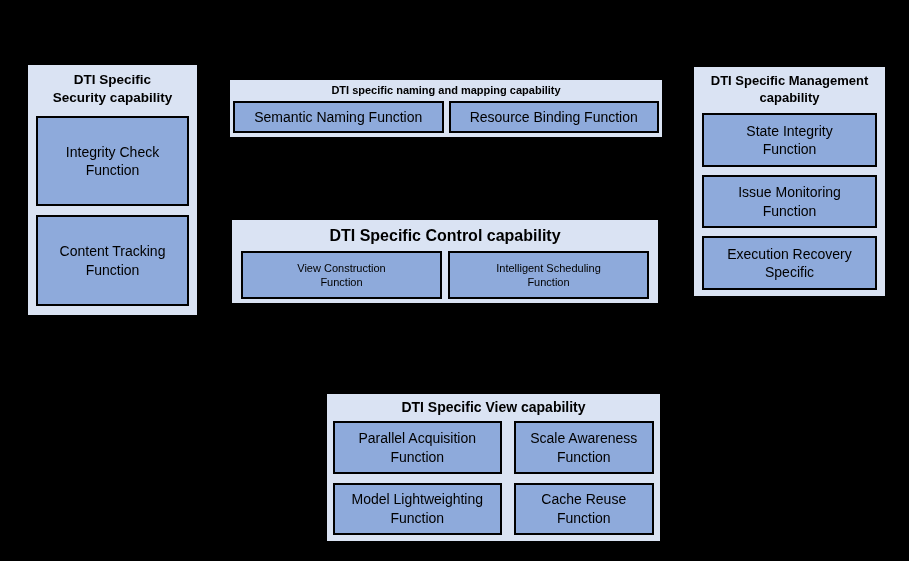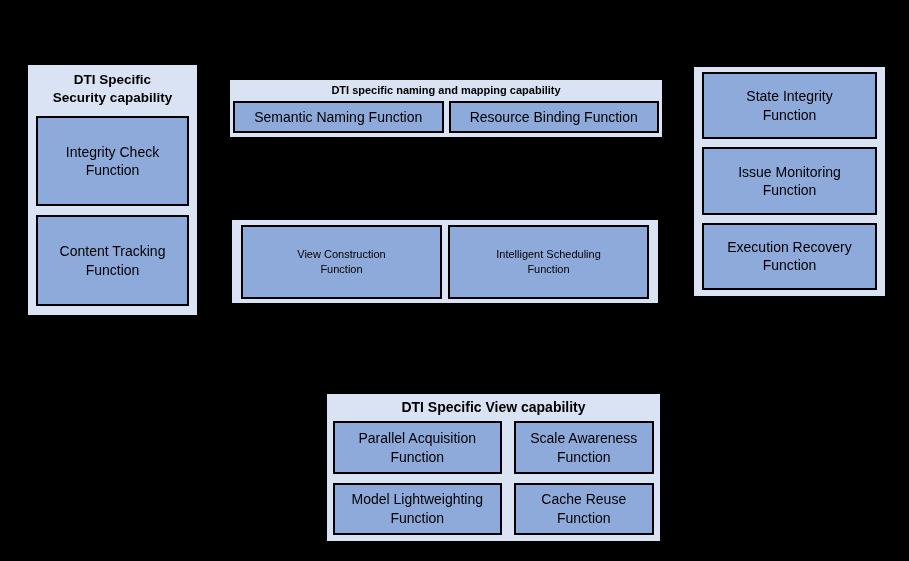--- a/index.html
+++ b/index.html
@@ -104,31 +104,34 @@
 
 <div class="cap" id="box-naming">
   <div class="cap-title">DTI specific naming and mapping capability</div>
   <div class="fn-row">
     <div class="fn">Semantic Naming Function</div>
     <div class="fn">Resource Binding Function</div>
   </div>
 </div>
 
 <div class="cap" id="box-management">
+  <div class="cap-title">DTI Specific Management
+capability</div>
   <div class="fn-col">
     <div class="fn">State Integrity
 Function</div>
     <div class="fn">Issue Monitoring
 Function</div>
     <div class="fn">Execution Recovery
-Function</div>
+Specific</div>
   </div>
 </div>
 
 <div class="cap" id="box-control">
+  <div class="cap-title">DTI Specific Control capability</div>
   <div class="fn-row">
     <div class="fn">View Construction
 Function</div>
     <div class="fn">Intelligent Scheduling
 Function</div>
   </div>
 </div>
 
 <div class="cap" id="box-data">
   <div class="cap-title">DTI Specific View capability</div>

